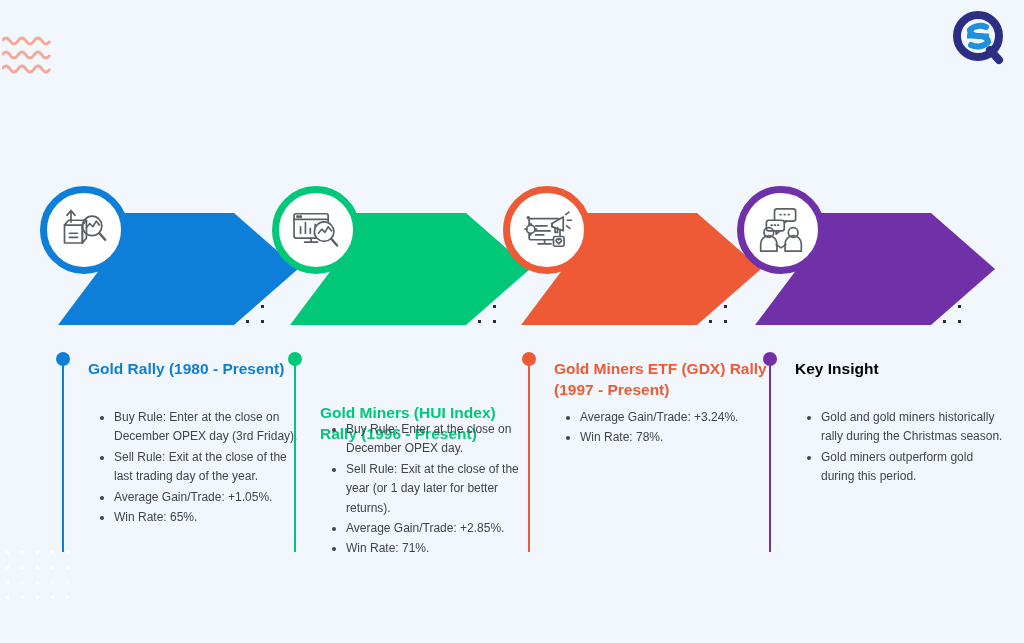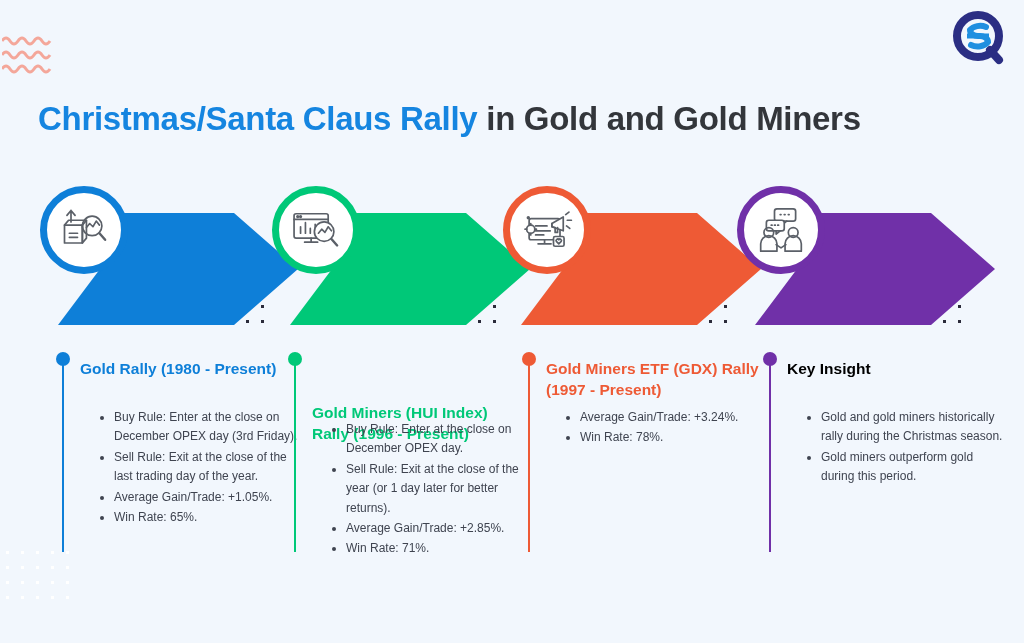--- a/index.html
+++ b/index.html
@@ -46,21 +46,21 @@
     display: flex; align-items: center; justify-content: center;
   }
   .badge svg { width: 52px; height: 52px; }
 
   
   .col { position: absolute; top: 352px; width: 248px; }
   .rail { position: absolute; top: 0; left: 0; width: 14px; }
   .rail .dot { width: 14px; height: 14px; border-radius: 50%; }
   .rail .line { position: absolute; left: 6px; top: 12px; width: 2px; }
   .col-head {
-    position: absolute; left: 24px; top: 6px; width: 216px;
+    position: absolute; left: 32px; top: 6px; width: 216px;
     font-size: 15.5px; font-weight: bold; line-height: 21px;
   }
   .col-body { position: absolute; left: 44px; width: 200px; }
   .col-body ul { list-style: disc; padding-left: 14px; }
   .col-body li {
     font-size: 12px; line-height: 19.4px; color: #3f4450;
     margin-bottom: 1px;
   }
 </style>
 </head>
@@ -76,23 +76,20 @@
 
   <div class="dotgrid-bl"></div>
 
   <svg class="logo" viewBox="0 0 66 62">
     <circle cx="32" cy="28" r="21" fill="none" stroke="#2b2e83" stroke-width="8"></circle>
     <path d="M44 42 L53 52" stroke="#2b2e83" stroke-width="8" stroke-linecap="round"></path>
     <path d="M40 19 a12 9 0 0 0 -16 3 a8 6 0 0 0 9 6 a8 6 0 0 1 9 6 a12 9 0 0 1 -17 3" fill="none" stroke="#1f8fe0" stroke-width="6" stroke-linecap="round"></path>
     <path d="M21 28 H43" stroke="#1f8fe0" stroke-width="5"></path>
   </svg>
 
-  <div class="title">
-    <span class="hl">Christmas/Santa Claus Rally</span><span> in Gold and Gold Miners</span>
-  </div>
 
   <div class="chev-row">
       <div class="chev-unit" style="left: 40px;">
         <div class="dotgrid-arrow" style="left: 140px; top: 98px;"></div>
         <div class="chev-shape"><svg viewBox="0 0 240 112" preserveAspectRatio="none" style="width:100%;height:100%">
       <path d="M0 0 H176 L240 56 L176 112 H0 L42 56 Z" fill="#0E7FD8"></path>
     </svg></div>
         <div class="badge" style="border-color: rgb(14, 127, 216);">
     <svg viewBox="0 0 64 64" fill="none" stroke="#5b6068" stroke-width="2.1" stroke-linecap="round" stroke-linejoin="round">
       <path d="M16 8 V22 M16 8 L11 14 M16 8 L21 14"></path>

